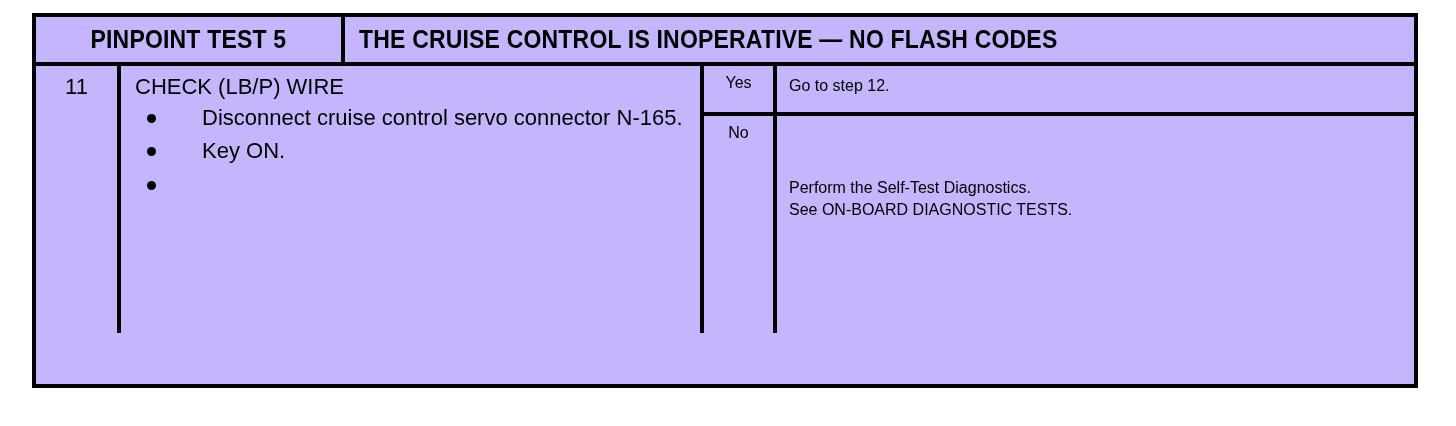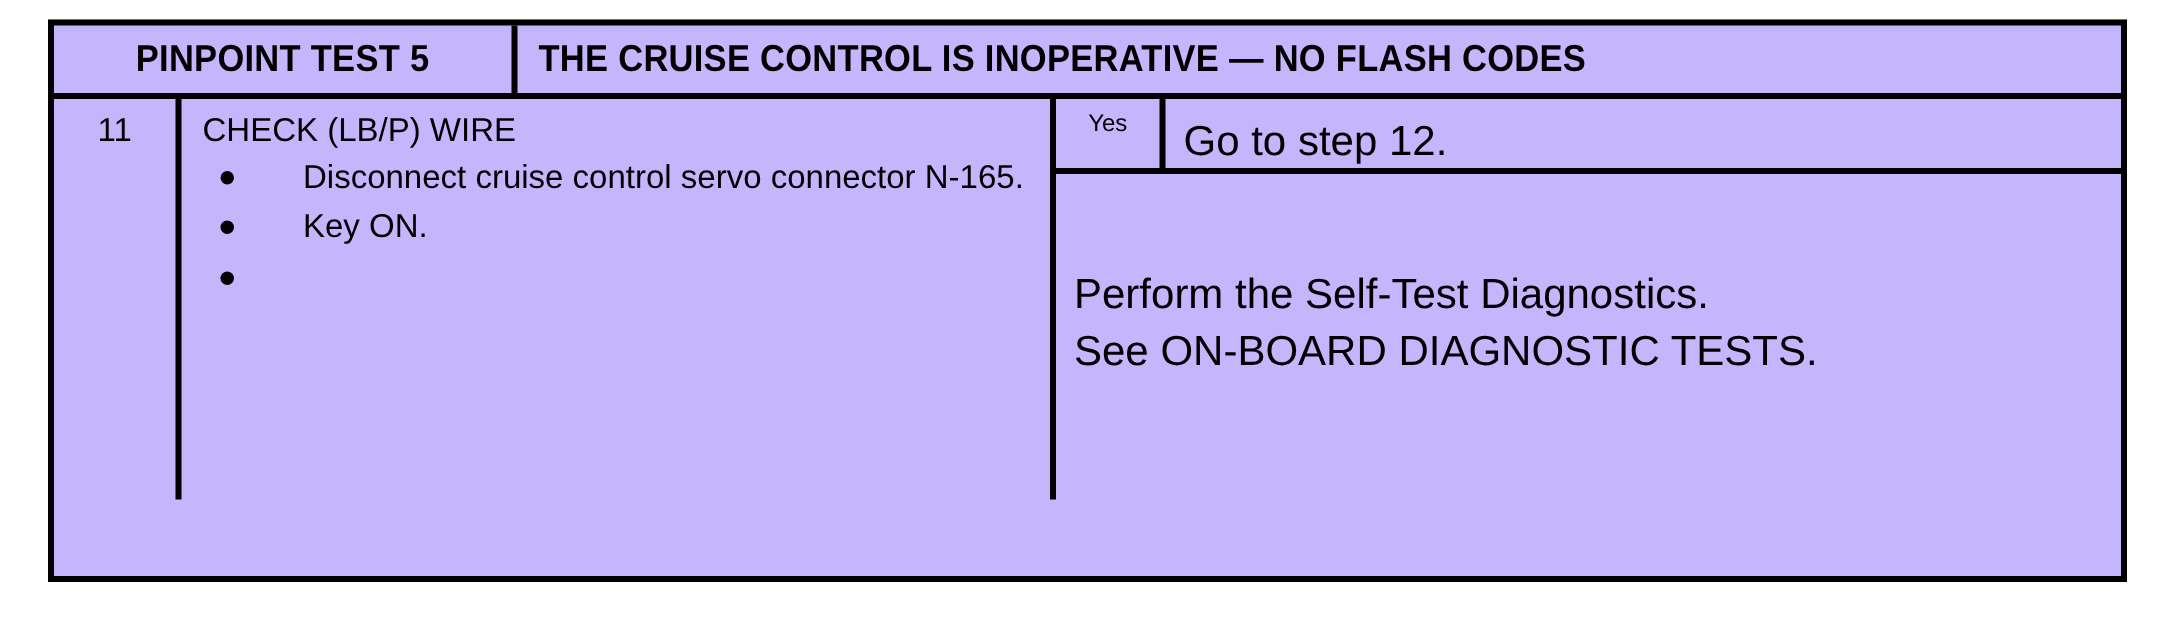--- a/index.html
+++ b/index.html
@@ -191,21 +191,21 @@
     font-size: 16px;
     line-height: 1;
   }
   .cell-act {
     flex: 1;
     box-sizing: border-box;
     height: 100%;
     padding: 9px 8px 0 12px;
   }
   .act-line {
-    font-size: 28px;
+    font-size: 16px;
     line-height: 1.35;
     white-space: nowrap;
   }
   .act-gap {
     height: 52px;
   }
 </style>
 </head>
 <body>
 
@@ -239,20 +239,23 @@
     <div class="resultcol" id="result-column">
         <div class="res-row yes">
           <div class="cell-yn">
             <span class="yn-text">Yes</span>
           </div>
           <div class="cell-act">
             <div class="act-line">Go to step 12.</div>
           </div>
         </div>
         <div class="res-row no">
+          <div class="cell-yn">
+            <span class="yn-text">No</span>
+          </div>
           <div class="cell-act">
             <div class="act-gap"></div>
             <div class="act-line">Perform the Self-Test Diagnostics.</div>
             <div class="act-line">See ON-BOARD DIAGNOSTIC TESTS.</div>
           </div>
         </div>
       </div>
 
   </div>
 </div>

